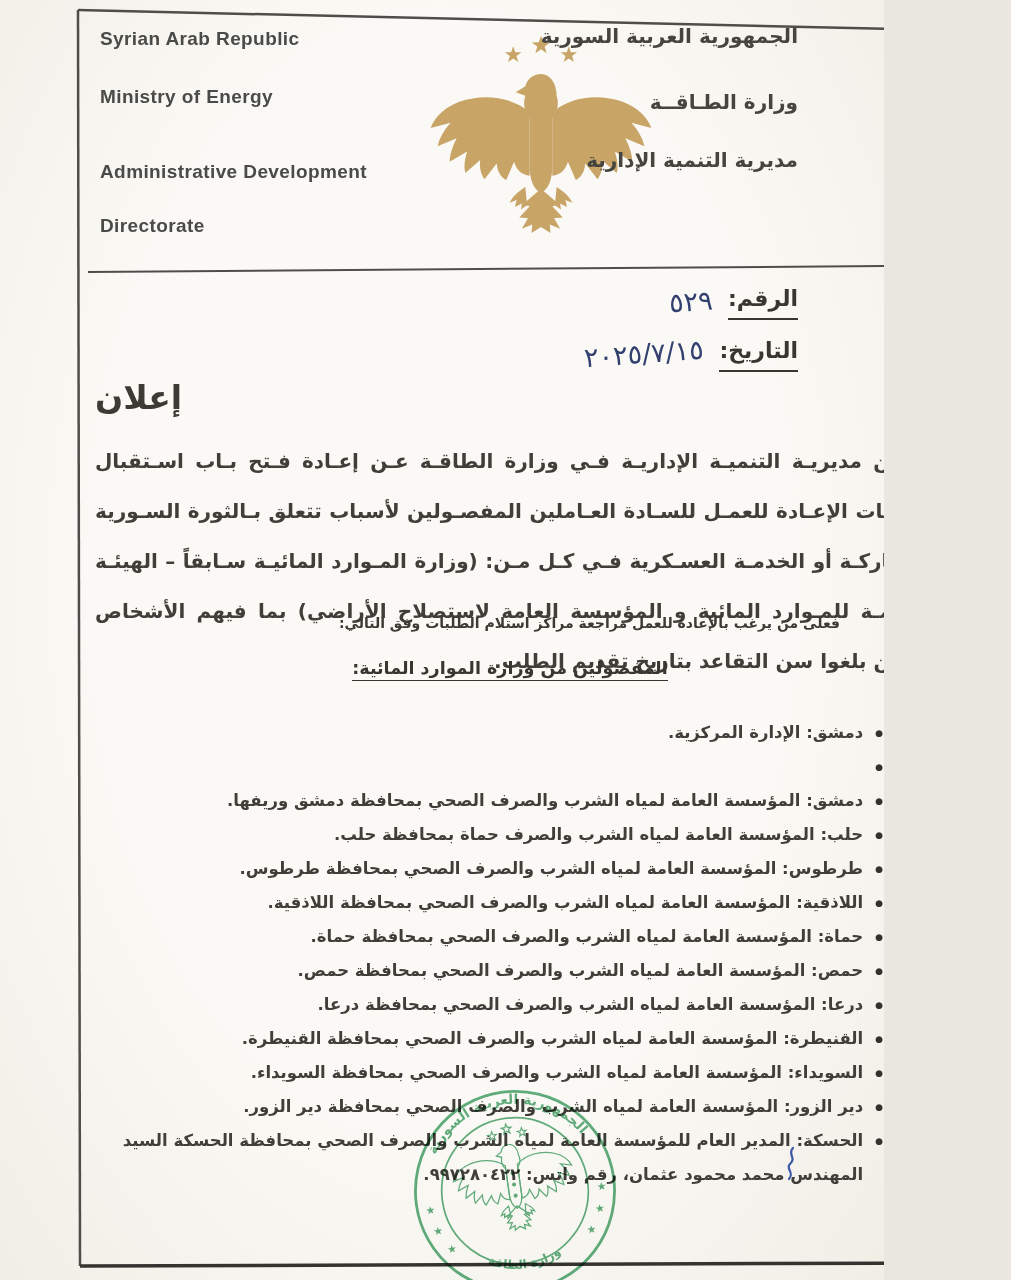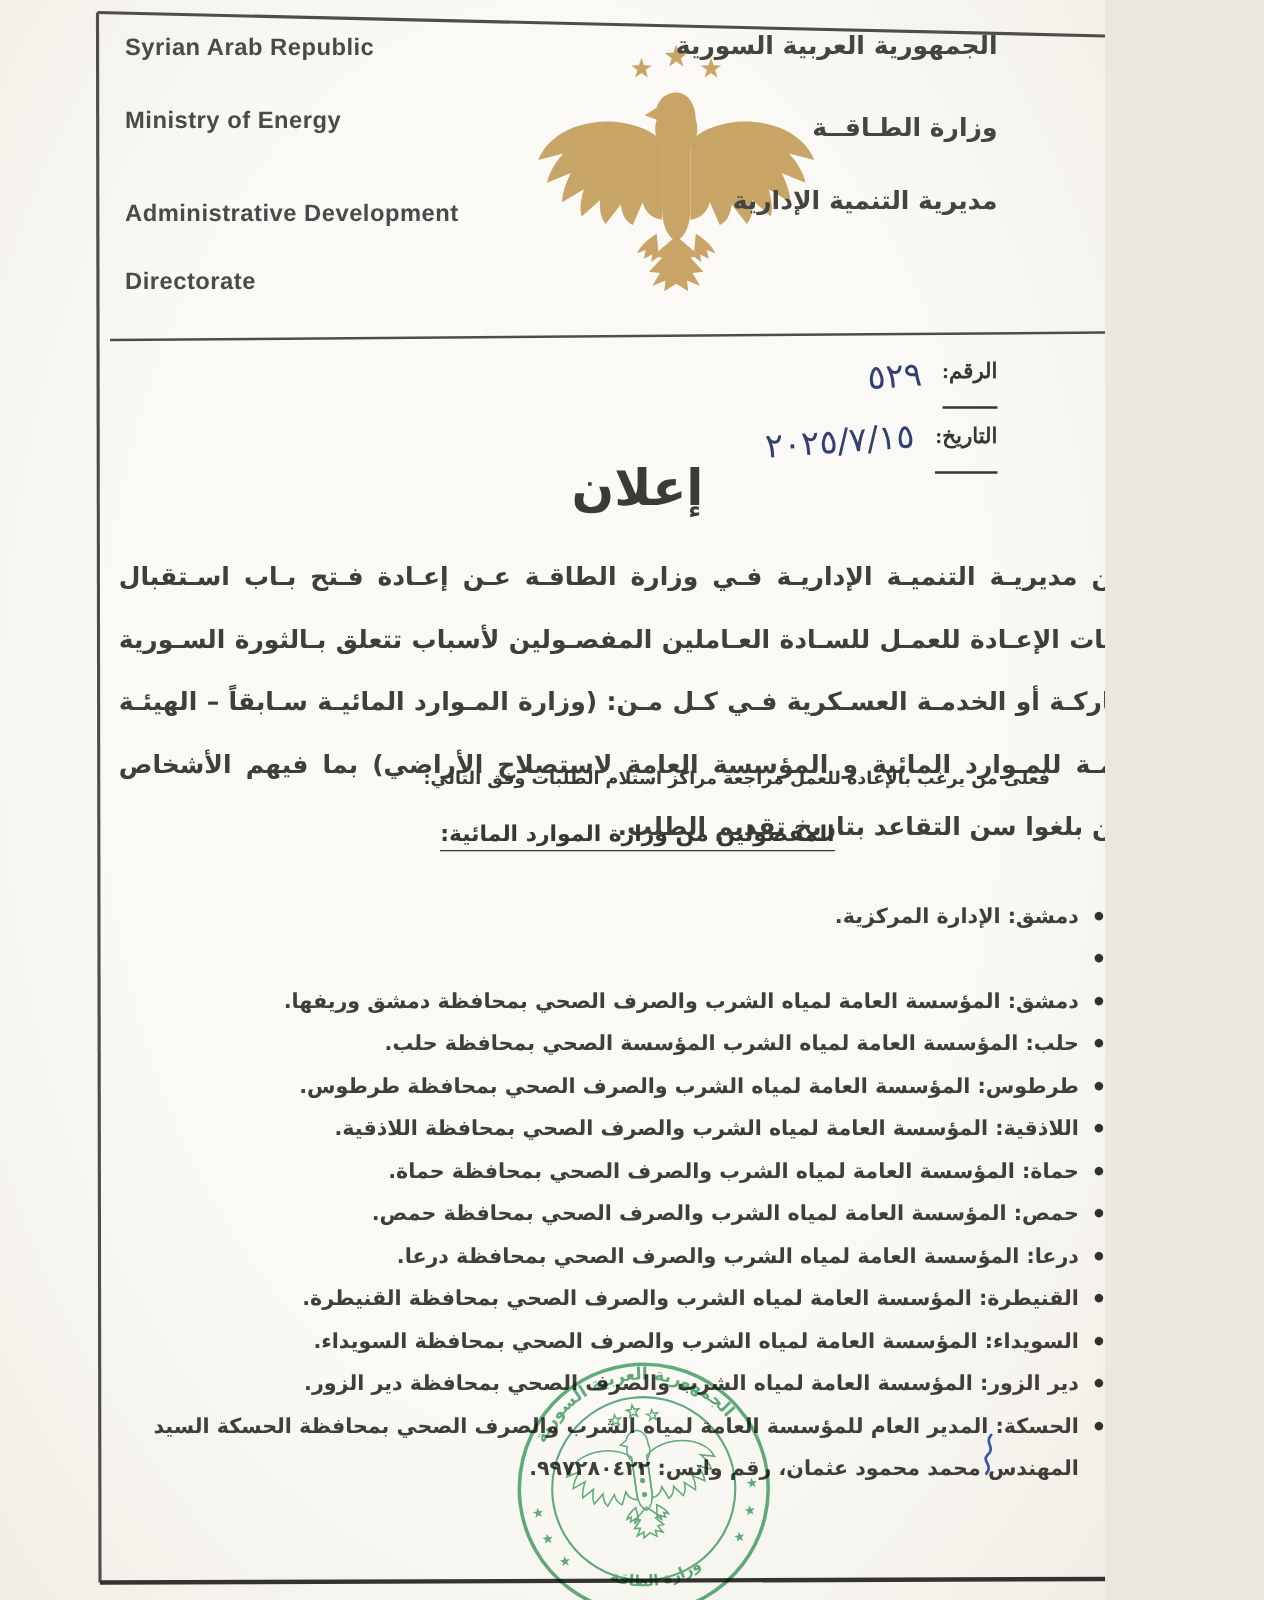--- a/index.html
+++ b/index.html
@@ -11,26 +11,26 @@
   
   .en-line{position:absolute; left:100px; font-family:"Liberation Sans", sans-serif;
     font-size:19px; font-weight:700; color:#4a4a48; letter-spacing:.4px;}
   .en-0{top:28px}.en-1{top:86px}.en-2{top:161px}.en-3{top:215px}
   .ar-line{position:absolute; right:86px; direction:rtl; font-size:20px; font-weight:700; color:#45443f;}
   .ar-0{top:24px}.ar-1{top:90px}.ar-2{top:148px}
   .emblem{position:absolute; left:428px; top:34px;}
   
   .meta-row{position:absolute; right:86px; direction:rtl; display:flex; align-items:flex-start;}
   .meta-number{top:286px}.meta-date{top:338px}
-  .meta-label{font-size:17px; font-weight:700; color:#37362f; border-bottom:2px solid #37362f; padding-bottom:18px; white-space:nowrap;font-family:Liberation Serif, serif;}
+  .meta-label{font-size:22px; font-weight:700; color:#37362f; border-bottom:2px solid #37362f; padding-bottom:7px; white-space:nowrap;}
   .hand{font-size:27px; font-weight:400; color:#32406f; margin-right:16px; transform:rotate(-4deg); letter-spacing:2px; white-space:nowrap;}
   .ltr-num{direction:ltr; unicode-bidi:bidi-override; display:inline-block;}
   
-  .doc-title{position:absolute; left:95px; top:368px; width:830px; text-align:center;
-    font-size:40px; font-weight:700; color:#3b3a34; direction:rtl;}
+  .doc-title{position:absolute; left:95px; top:378px; width:830px; text-align:left;
+    font-size:33px; font-weight:700; color:#3b3a34; direction:rtl;}
   .intro{position:absolute; left:95px; top:436px; width:830px; direction:rtl;
     text-align:justify; font-size:20px; line-height:50px; font-weight:700; color:#3f3e38; margin:0;}
   .instruction{position:absolute; left:95px; top:615px; width:830px; direction:rtl; text-align:right;
     padding-right:85px; box-sizing:border-box; font-size:14px; font-weight:700; color:#3b3a34; margin:0;}
   .list-heading{position:absolute; left:95px; top:658px; width:830px; direction:rtl; text-align:center;
     font-size:17.5px; font-weight:700; color:#37362f; margin:0;}
   .list-heading span{border-bottom:1.7px solid #37362f; padding-bottom:2px;}
   .centers-list{position:absolute; left:95px; top:716px; width:830px; direction:rtl;
     list-style:none; margin:0; padding:0 42px 0 0; box-sizing:border-box;}
   .centers-list li{display:flex; align-items:flex-start; line-height:34px; font-size:16.5px; font-weight:700; color:#3f3e38;}
@@ -108,21 +108,21 @@
       </li>
     <li>
         <span class="li-bullet">●</span>
       </li>
     <li>
         <span class="li-bullet">●</span>
         <span>دمشق: المؤسسة العامة لمياه الشرب والصرف الصحي بمحافظة دمشق وريفها.</span>
       </li>
     <li>
         <span class="li-bullet">●</span>
-        <span>حلب: المؤسسة العامة لمياه الشرب المؤسسة الصحي بمحافظة حلب.</span>
+        <span>حلب: المؤسسة العامة لمياه الشرب والصرف حماة بمحافظة حلب.</span>
       </li>
     <li>
         <span class="li-bullet">●</span>
         <span>طرطوس: المؤسسة العامة لمياه الشرب والصرف الصحي بمحافظة طرطوس.</span>
       </li>
     <li>
         <span class="li-bullet">●</span>
         <span>اللاذقية: المؤسسة العامة لمياه الشرب والصرف الصحي بمحافظة اللاذقية.</span>
       </li>
     <li>

